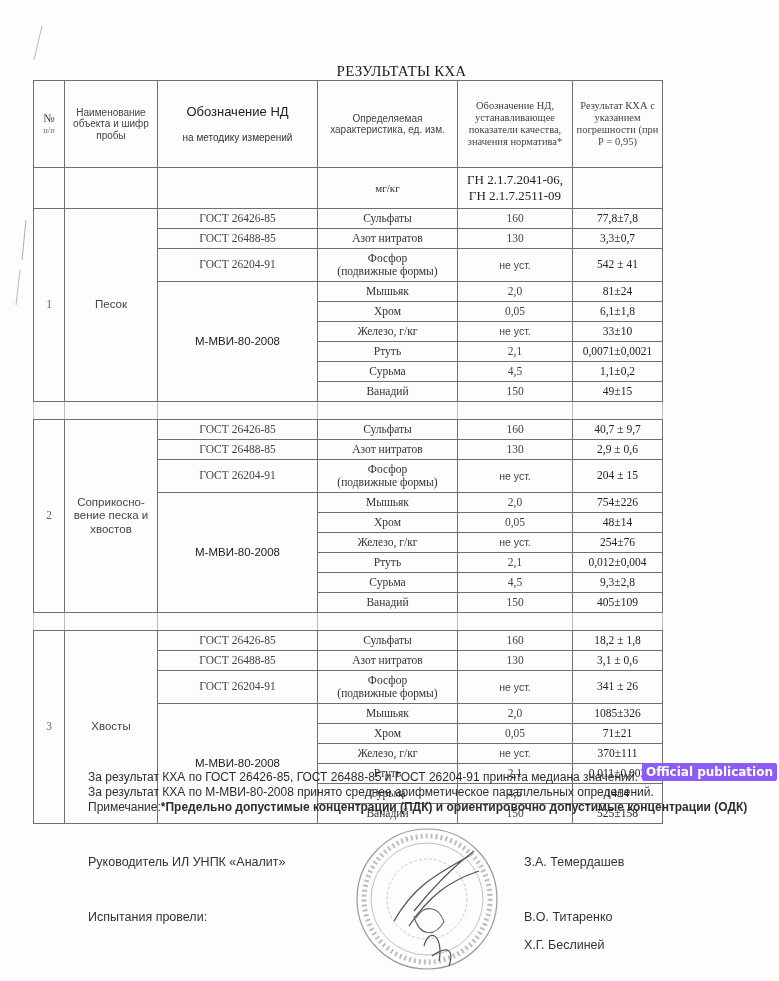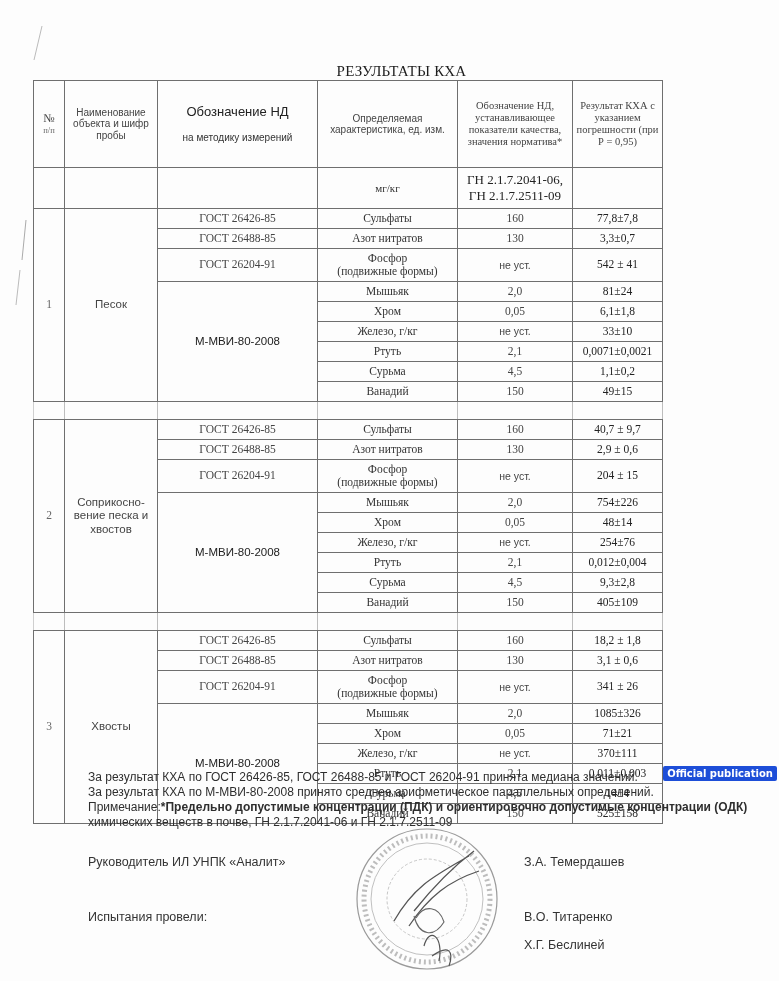--- a/index.html
+++ b/index.html
@@ -44,22 +44,22 @@
   table.kxa td.result { font-size: 12.5px; color: #222; }
   table.kxa td.seq { font-size: 11px; color: #666; }
   .notes {
     position: absolute; left: 86px; top: 770px; font-size: 12px; line-height: 15px; color: #2e2e2e;
     font-family: "Liberation Sans", "DejaVu Sans", sans-serif;
   }
   .notes b { font-weight: bold; }
   .sig-label { position: absolute; font-size: 12.5px; color: #333; font-family: "Liberation Sans", "DejaVu Sans", sans-serif; }
   .stamp { position: absolute; left: 352px; top: 826px; width: 146px; height: 146px; }
   .badge {
-    position: absolute; right: 4px; bottom: 8px; background: #1d4ed8; color: #fff;
-    font-family: "DejaVu Sans", sans-serif; font-size: 10px; font-weight: bold; padding: 2px 4px; border-radius: 2px;
+    position: absolute; right: 4px; bottom: 8px; background: #8b5cf6; color: #fff;
+    font-family: "DejaVu Sans", sans-serif; font-size: 12px; font-weight: bold; padding: 2px 4px; border-radius: 2px;
   }
   .scan-mark { position: absolute; }
 </style>
 </head>
 <body>
 
 <div class="page">
 
   <svg class="scan-mark" style="left:10px;top:20px" width="40" height="300">
     <path d="M30 6 L22 40" stroke="#bbb" stroke-width="1" fill="none"></path>
@@ -275,21 +275,20 @@
           <td class="limit">150</td>
           <td class="result">525±158</td>
         </tr>
       </tbody>
   </table>
 
   <div class="notes">
     <div>За результат КХА по ГОСТ 26426-85, ГОСТ 26488-85 и   ГОСТ 26204-91 принята медиана значений.</div>
     <div>За результат КХА по М-МВИ-80-2008 принято среднее арифметическое параллельных определений.</div>
     <div><span>Примечание:</span><b>*Предельно допустимые концентрации (ПДК) и ориентировочно допустимые концентрации (ОДК)</b></div>
-    <div>химических веществ в почве, ГН 2.1.7.2041-06 и ГН 2.1.7.2511-09</div>
   </div>
 
   <svg class="stamp" viewBox="0 0 146 146">
     <circle cx="73" cy="73" r="70" fill="none" stroke="#9a9a9a" stroke-width="1.2"></circle>
     <circle cx="73" cy="73" r="56" fill="none" stroke="#b0b0b0" stroke-width="0.8"></circle>
     <circle cx="73" cy="73" r="40" fill="none" stroke="#b8b8b8" stroke-width="0.8" stroke-dasharray="3 2"></circle>
     <circle cx="73" cy="73" r="63" fill="none" stroke="#bdbdbd" stroke-width="5" stroke-dasharray="2 3"></circle>
     <path d="M40 95 C60 60, 80 50, 115 30 M55 100 C75 70, 95 55, 125 45 M60 85 C80 60, 100 40, 120 25" stroke="#555" stroke-width="1.3" fill="none"></path>
     <path d="M60 90 C65 110, 80 112, 90 96 C85 80, 70 78, 62 92" stroke="#666" stroke-width="1.1" fill="none"></path>
     <path d="M70 120 C75 100, 90 110, 85 135 M78 130 C95 118, 100 125, 95 140" stroke="#555" stroke-width="1.2" fill="none"></path>

